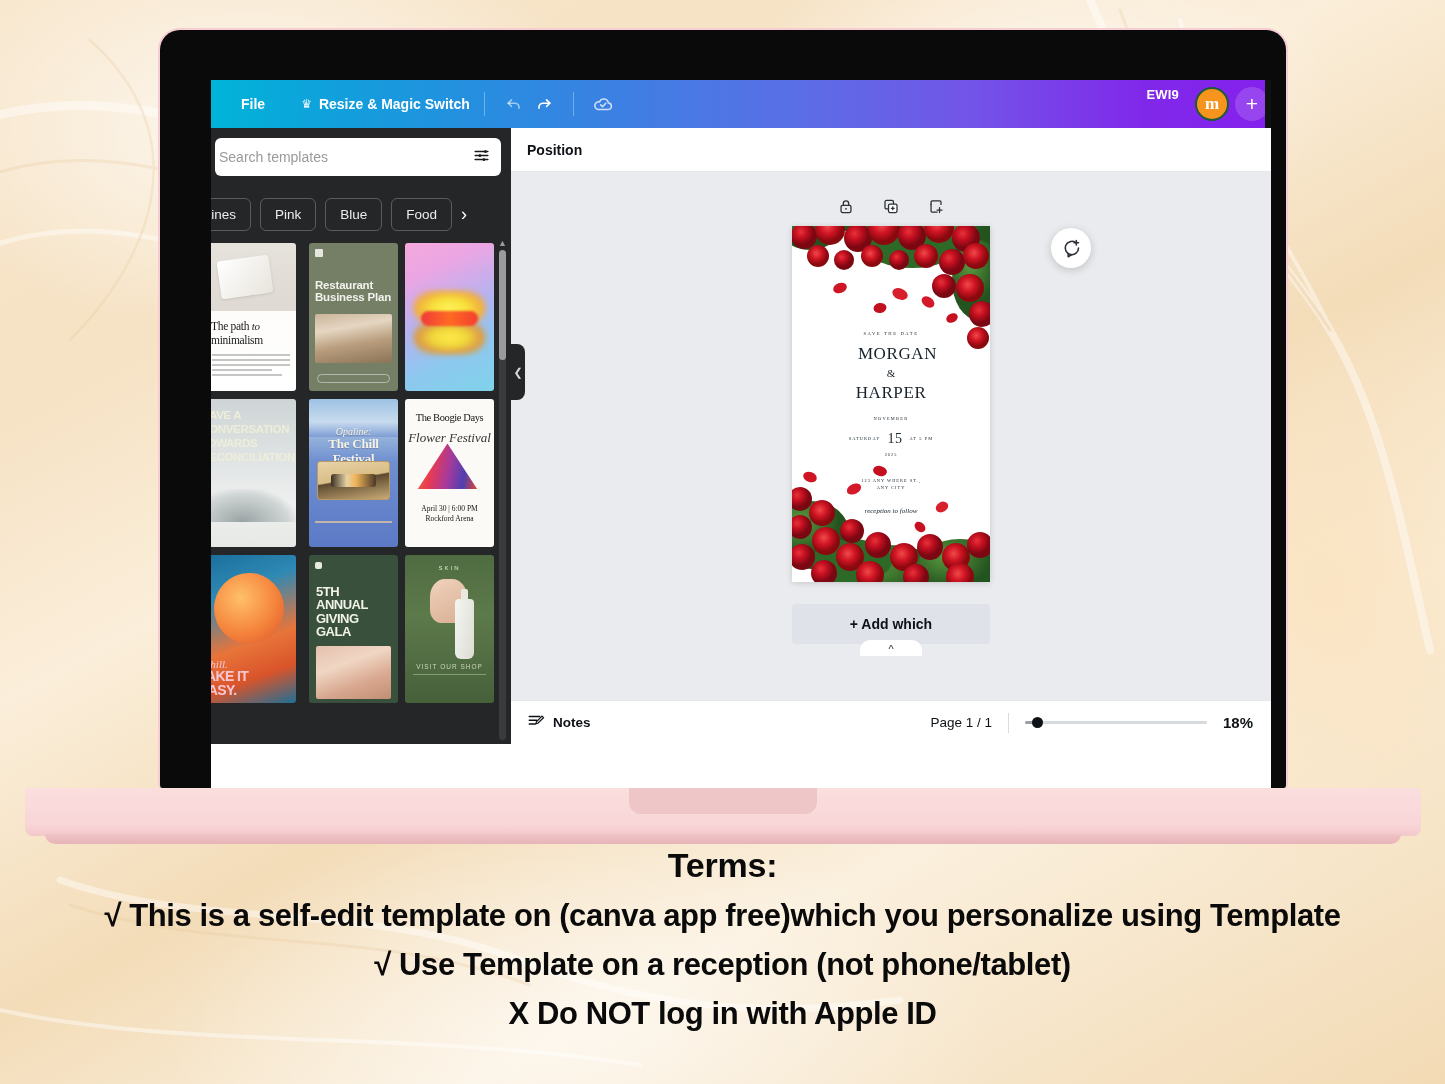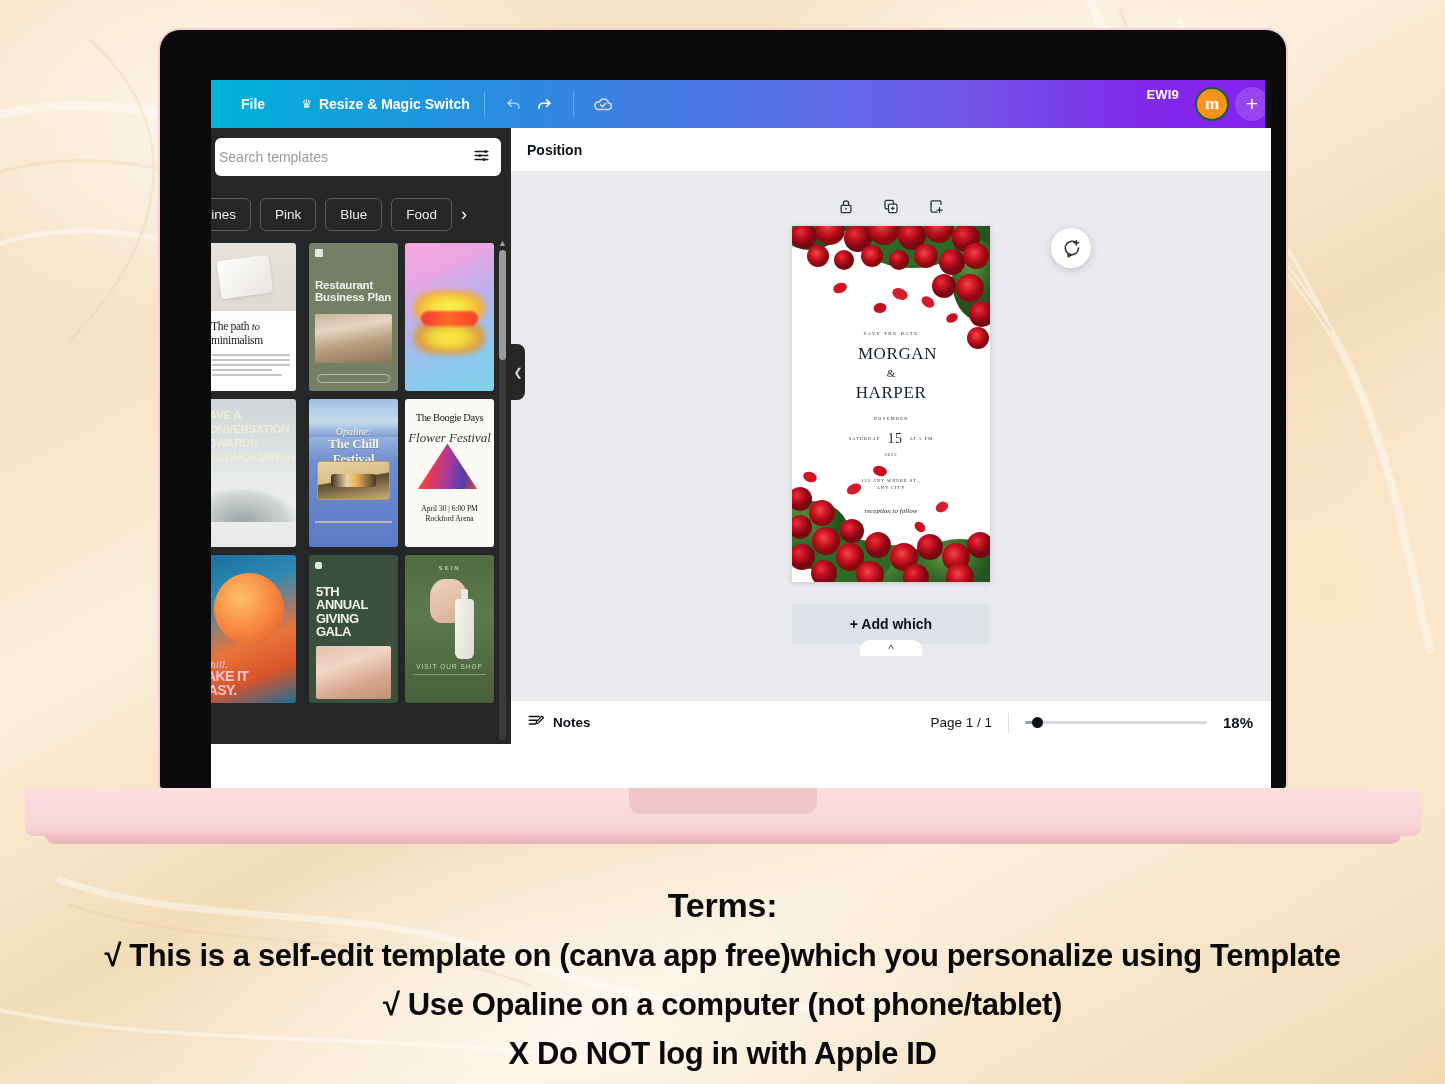--- a/index.html
+++ b/index.html
@@ -255,21 +255,21 @@
   .notes { display:flex; align-items:center; gap:8px; font-size:13.5px; font-weight:bold; color:#0d1216;}
   .bb-right { margin-left:auto; display:flex; align-items:center; gap:16px;}
   .pagecount { font-size:13.5px; font-weight:normal; color:#0d1216;}
   .bb-sep { width:1px; height:20px; background:#d8dbe0;}
   .slider { width:182px; height:3px; background:#d6d9de; border-radius:3px; position:relative;}
   .slider .knob { position:absolute; left:7px; top:-4px; width:11px; height:11px; border-radius:50%; background:#0d1216;}
   .slider .fill { position:absolute; left:0; top:0; height:3px; width:12px; background:#9aa0a6; border-radius:3px;}
   .zoomval { font-size:15px; font-weight:bold; color:#0d1216; min-width:32px;}
 
   
-  .terms { position:absolute; left:0; right:0; top:846px; text-align:center; color:#0a0a0a;margin-top:40px; }
+  .terms { position:absolute; left:0; right:0; top:846px; text-align:center; color:#0a0a0a; }
   .terms .t-head { font-size:34px; font-weight:bold; letter-spacing:-.2px; }
   .terms .t-line { font-size:31px; font-weight:bold; letter-spacing:-.4px; margin-top:13px; white-space:nowrap;}
 </style>
 </head>
 <body>
 
 <svg class="veins" width="1445" height="1084" viewBox="0 0 1445 1084" preserveAspectRatio="none">
   <g stroke="#ffffff" fill="none" stroke-linecap="round" opacity="0.85">
     <path d="M-20,120 C180,60 330,210 520,150 C700,95 800,40 980,70" stroke-width="9"></path>
     <path d="M-20,250 C160,180 300,330 470,270" stroke-width="5"></path>
@@ -612,15 +612,15 @@
   </div>
   <div class="base">
     <div class="base-notch"></div>
   </div>
   <div class="base-foot"></div>
 </div>
 
 <div class="terms">
   <div class="t-head">Terms:</div>
   <div class="t-line">√ This is a self-edit template on (canva app free)which you personalize using Template</div>
-  <div class="t-line">√ Use Opaline on a computer (not phone/tablet)</div>
+  <div class="t-line">√ Use Template on a reception (not phone/tablet)</div>
   <div class="t-line">X Do NOT log in with Apple ID</div>
 </div>
 
 </body></html>

